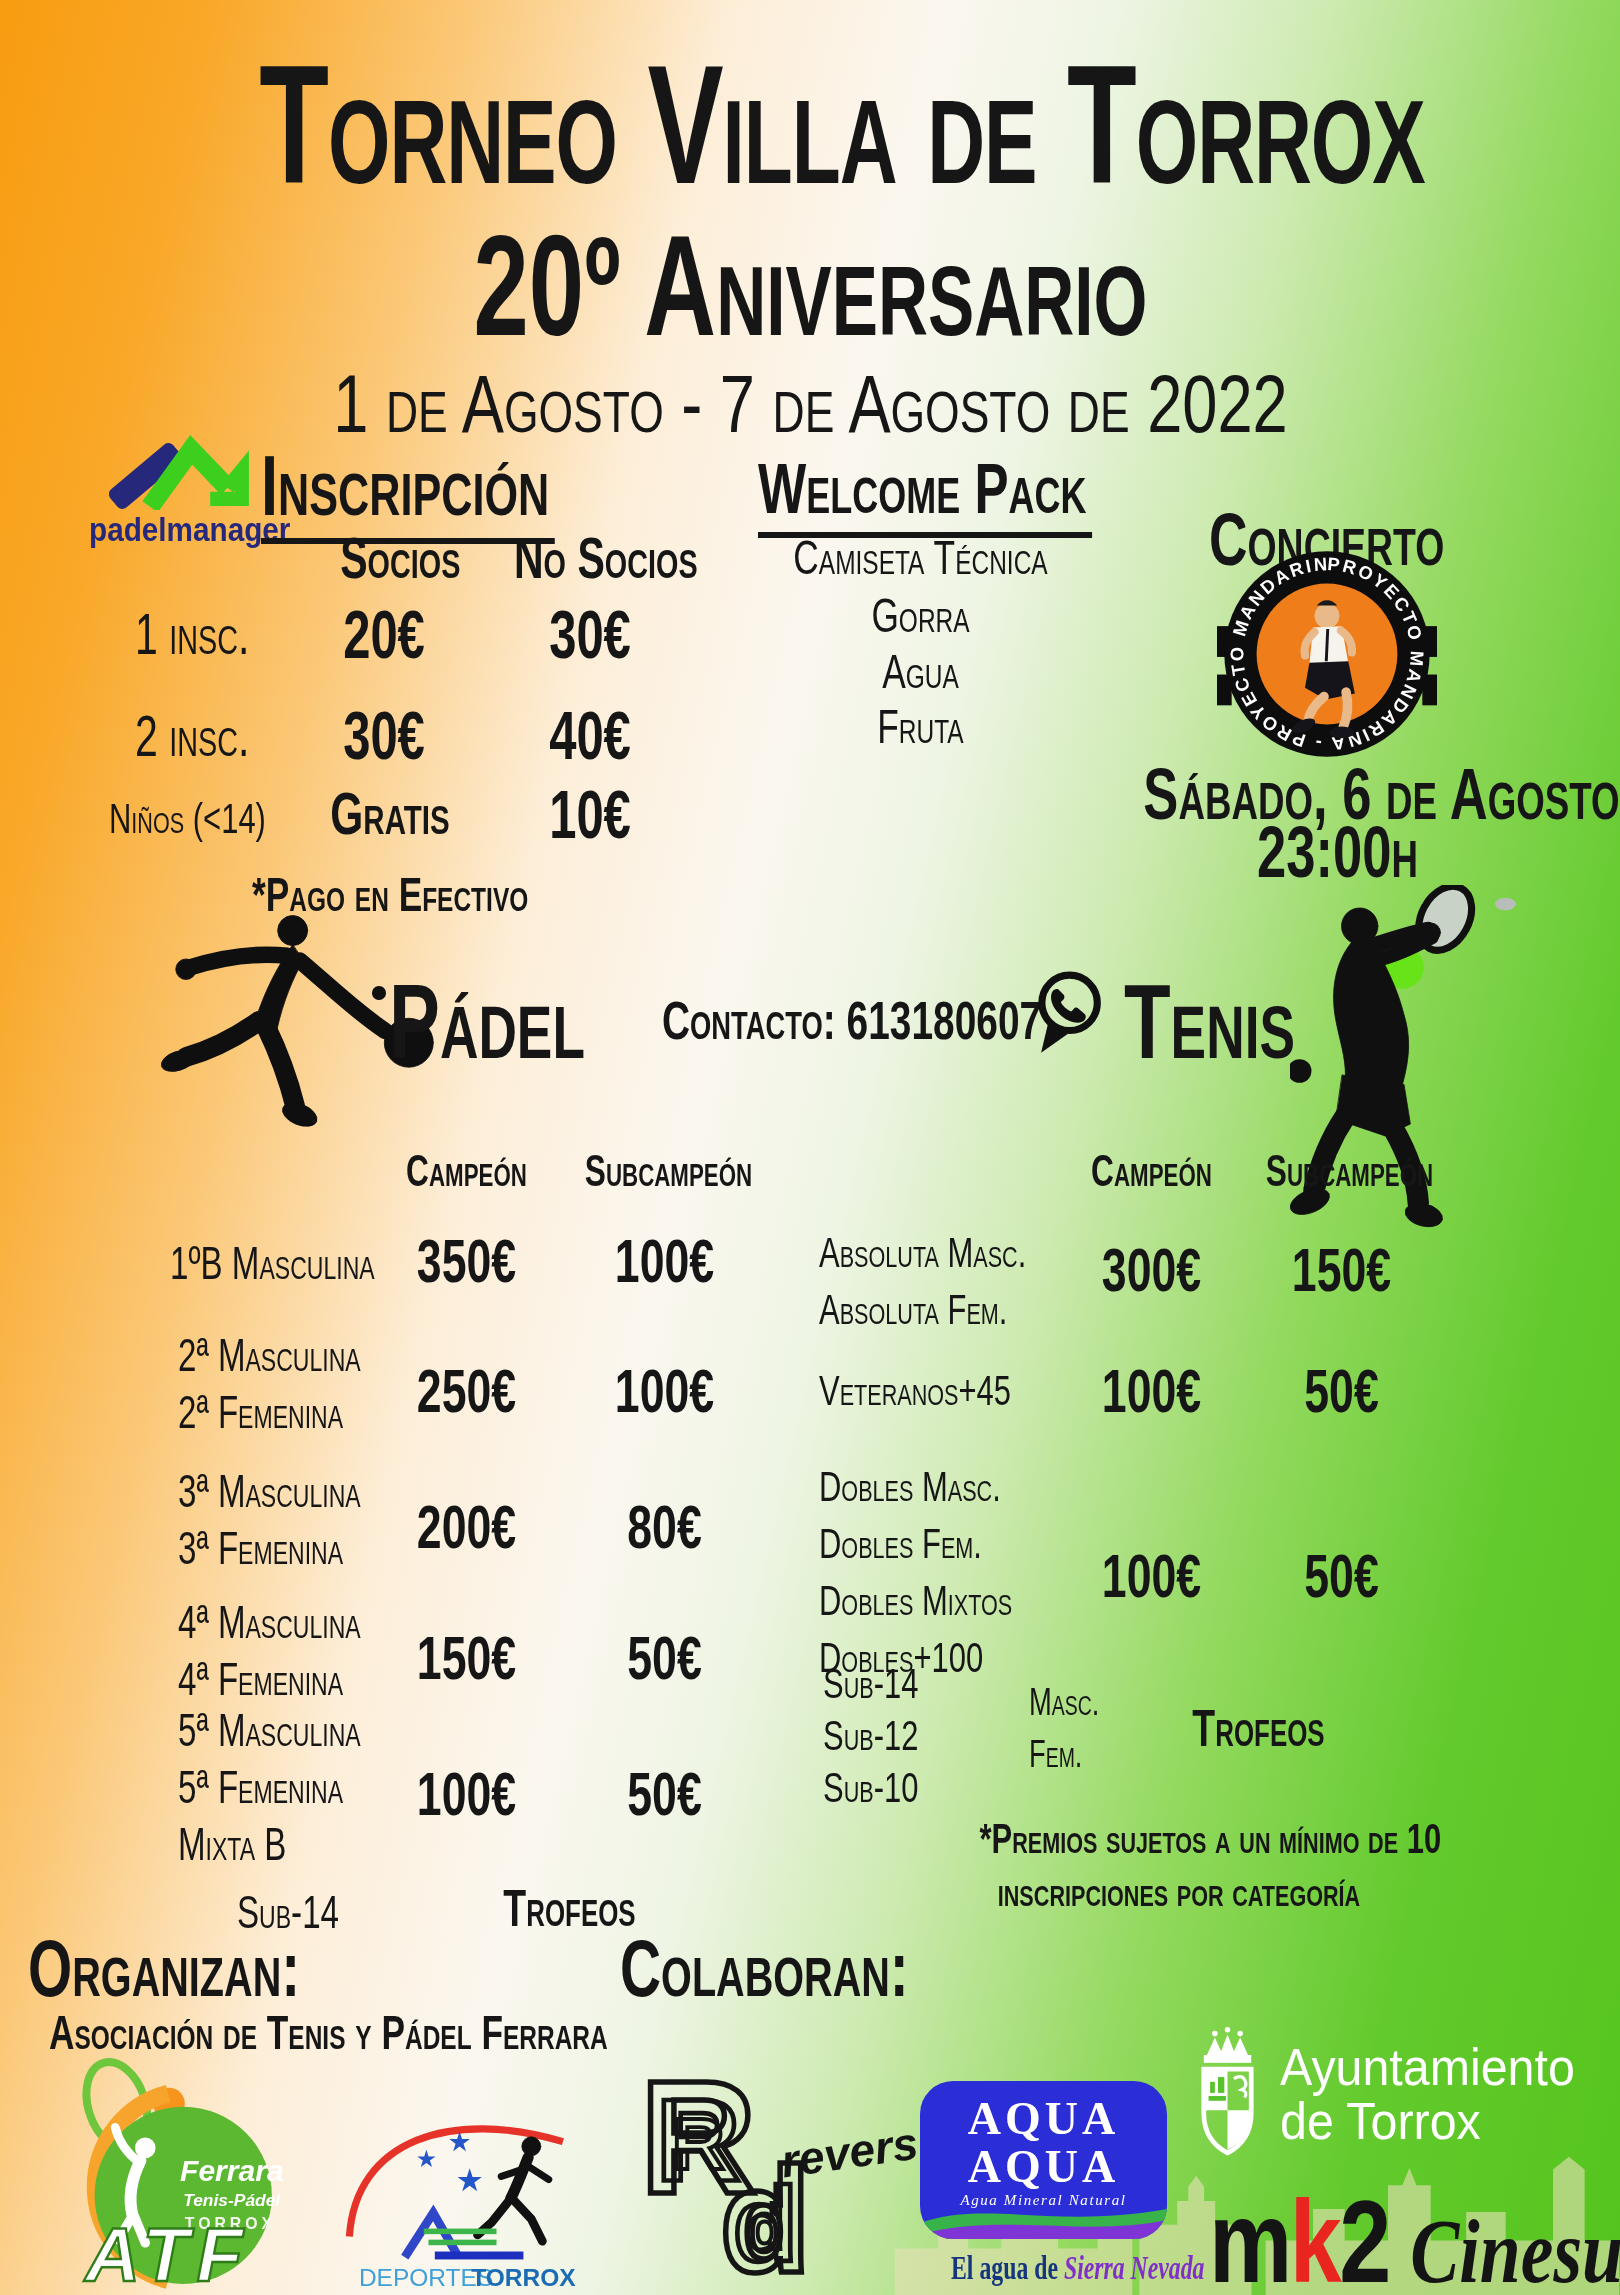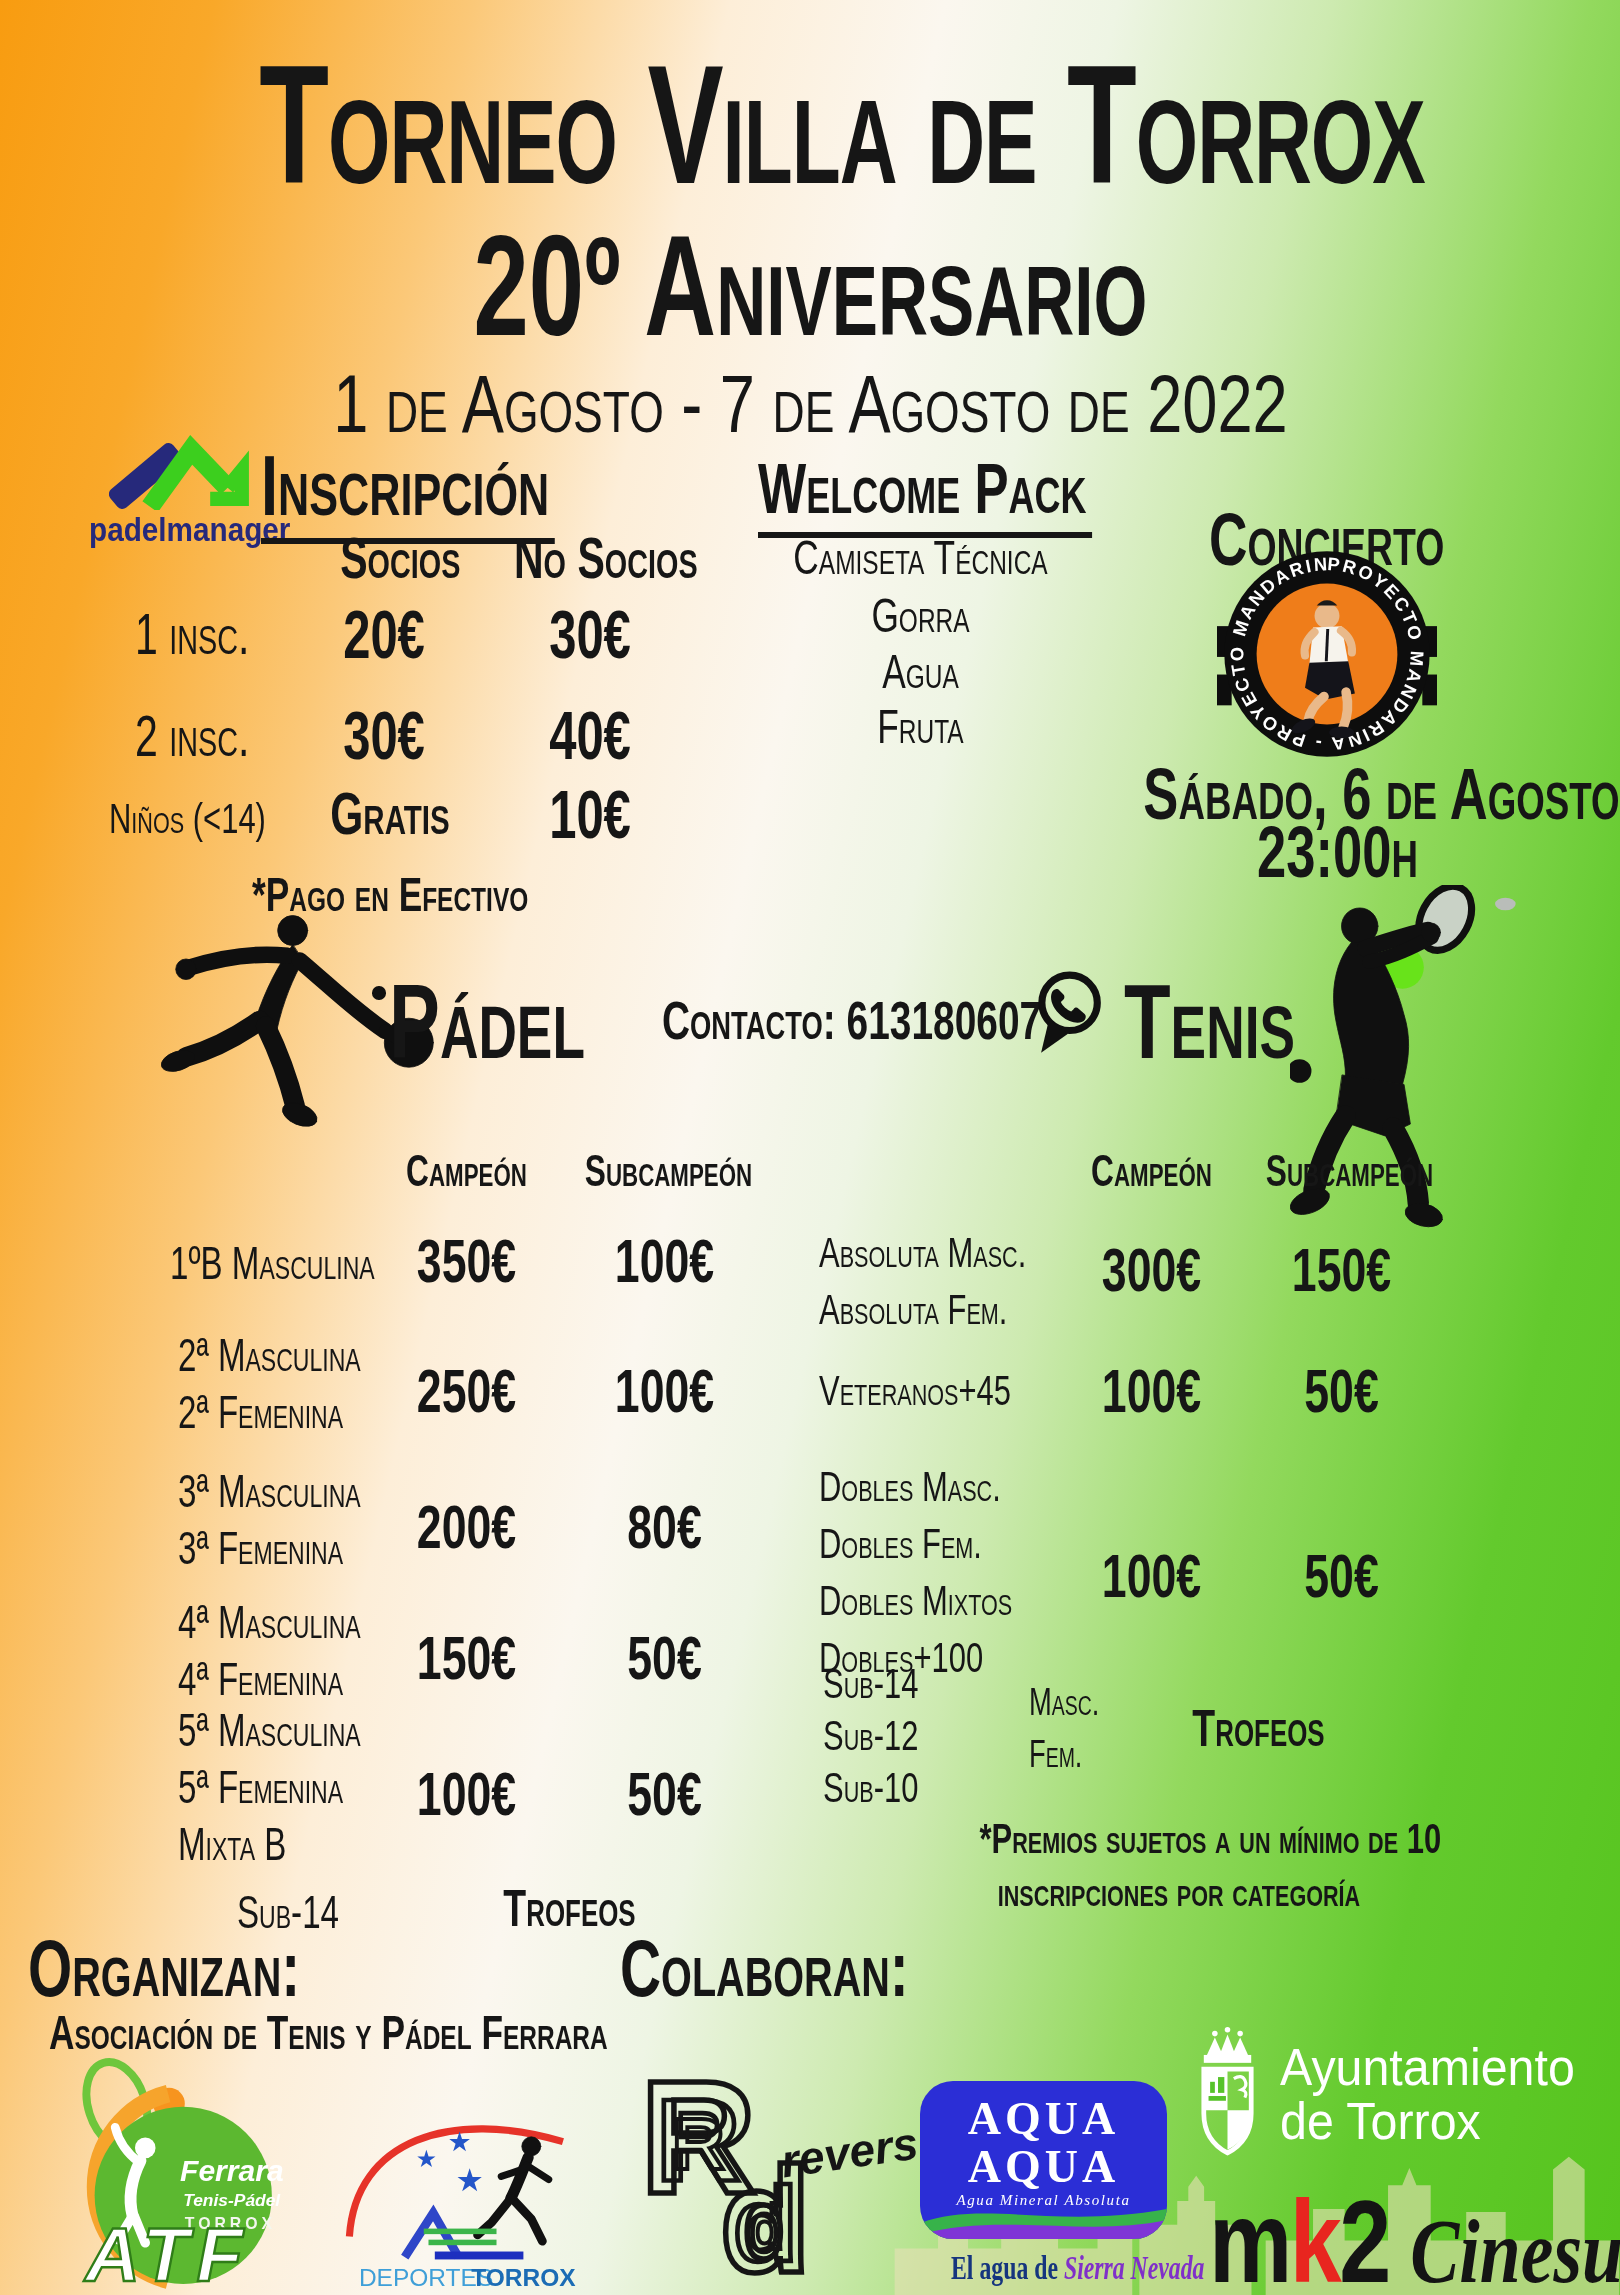--- a/index.html
+++ b/index.html
@@ -272,21 +272,21 @@
       <text x="185" y="230" font-size="134" text-anchor="middle" dominant-baseline="middle" stroke-width="6">d</text>
       <text x="185" y="230" font-size="80" text-anchor="middle" dominant-baseline="middle" stroke-width="5">d</text>
     </g>
     <text x="208" y="160" font-size="58" font-style="italic" font-weight="600" fill="#151515" font-family="Liberation Serif, serif" transform="rotate(-8 208 160)">reverspadel</text>
   </svg>
 
   <div class="aqua-box">
     <div style="margin-top:14.2px;">
       <div class="aqua-line">AQUA</div>
       <div class="aqua-line">AQUA</div>
-      <div class="aqua-tag">Agua Mineral Absoluta</div>
+      <div class="aqua-tag">Agua Mineral Natural</div>
     </div>
     <svg style="position:absolute; left:0; bottom:-4.7px;" width="247" height="51" viewBox="0 0 312 64">
       <path d="M0,38 C80,8 170,46 312,20 L312,64 L0,64 Z" fill="#37b34a"></path>
       <path d="M0,52 C100,24 210,56 312,34 L312,64 L0,64 Z" fill="#7f35d6"></path>
     </svg>
   </div>
   <div class="aqua-slogan"><span>El agua de </span><em>Sierra Nevada</em></div>
 
   <svg class="abs" style="left:1188px; top:2023px;" width="79" height="135" viewBox="0 0 100 170">
     <g fill="#ffffff">

